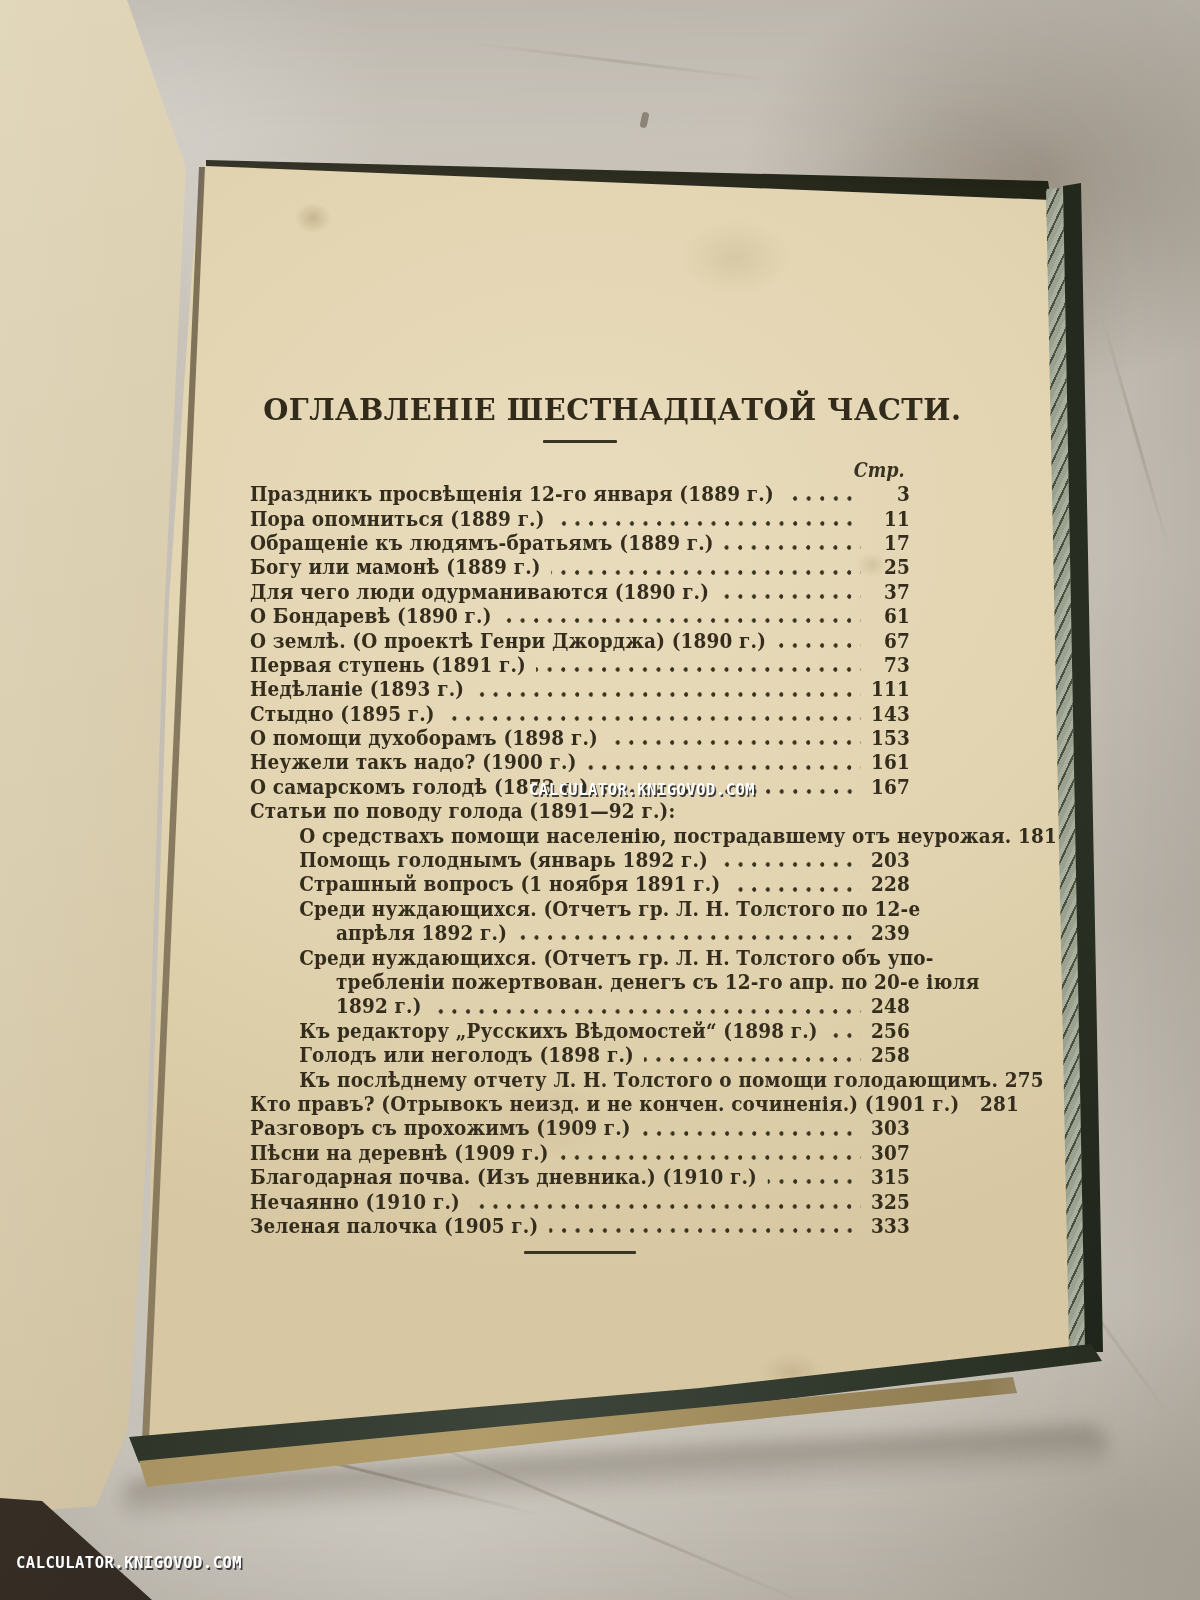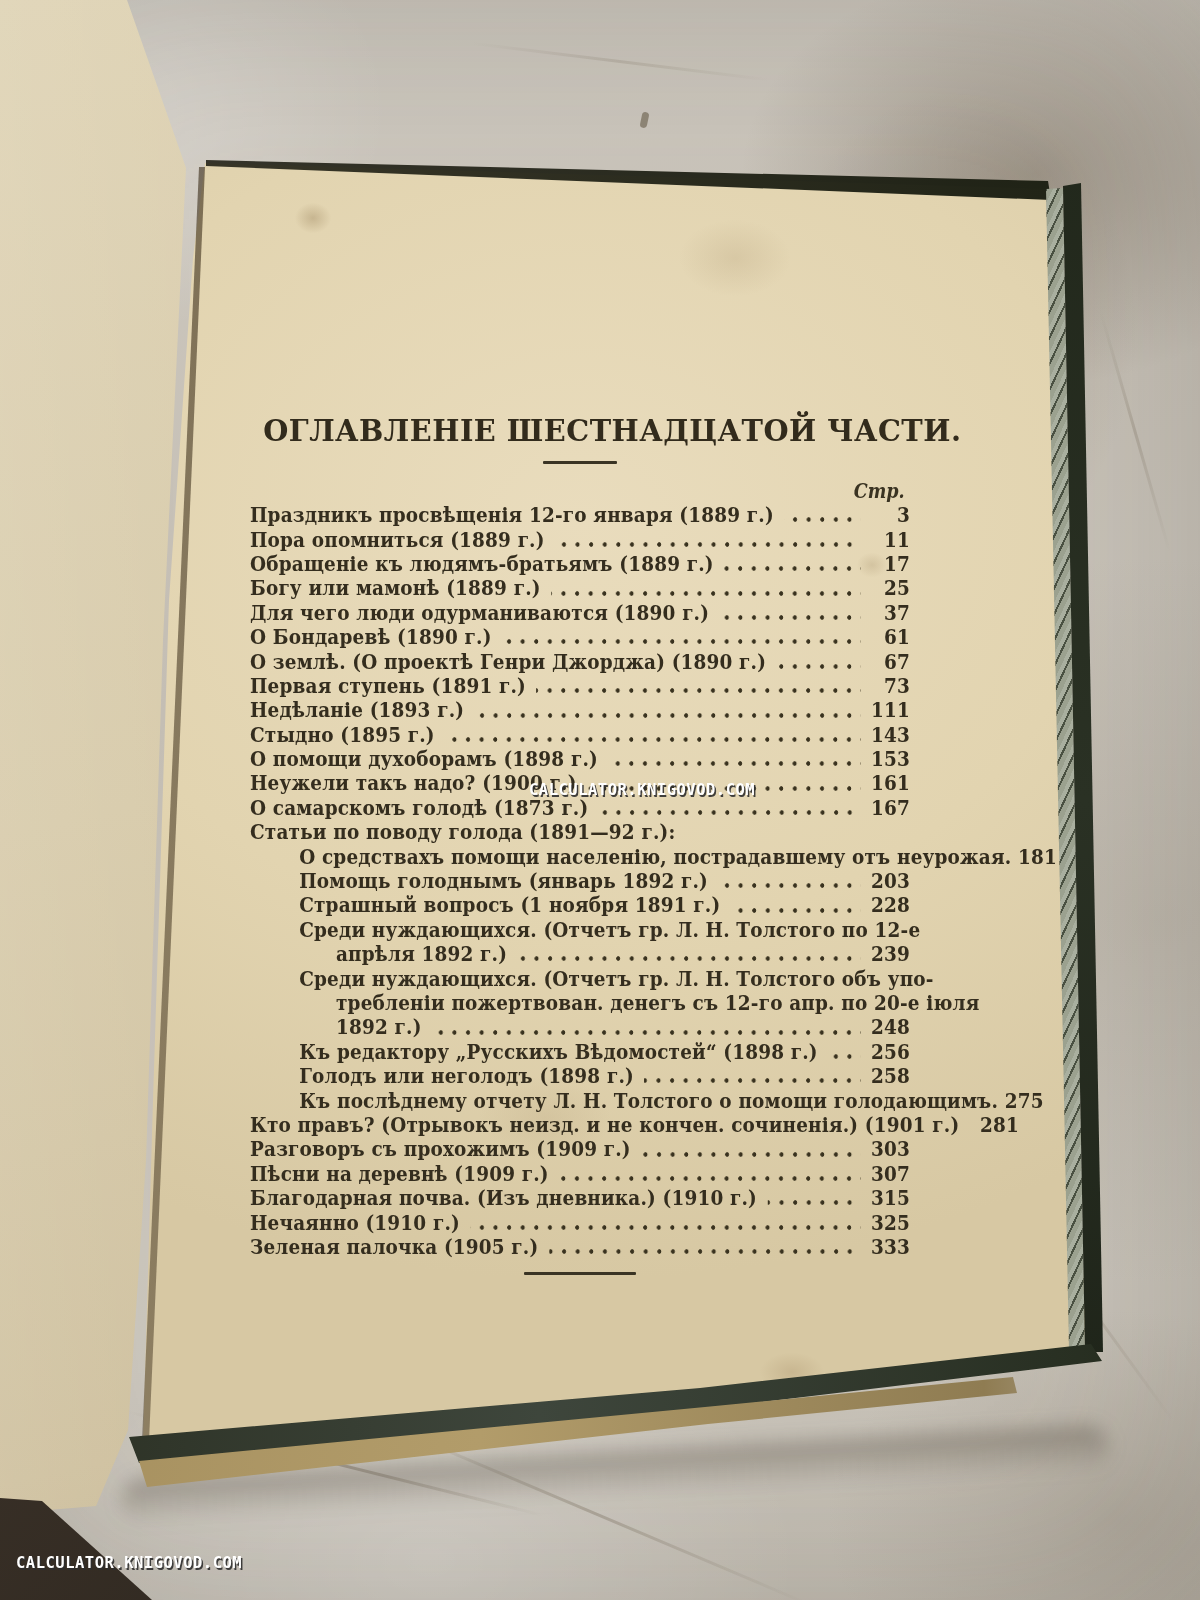--- a/index.html
+++ b/index.html
@@ -54,21 +54,21 @@
   .cover-bottom{position:absolute;inset:0;
     clip-path:polygon(129px 1437px,700px 1388px,1091px 1344px,1102px 1361px,705px 1409px,139px 1463px);
     background:linear-gradient(to right,#2a2f22,#3e463c 45%,#232a1c);}
   .tan-edge{position:absolute;inset:0;
     clip-path:polygon(139px 1461px,705px 1407px,1013px 1377px,1017px 1393px,708px 1424px,147px 1487px);
     background:linear-gradient(to right,#a58f5e,#b29c6a 40%,#8f7c52 82%,rgba(143,124,82,0));}
   .corner-wedge{position:absolute;inset:0;
     clip-path:polygon(0 1498px,42px 1501px,152px 1600px,0 1600px);
     background:linear-gradient(135deg,#5a4c3c 0%,#3a3128 45%,#241f18 100%);}
 
-  .toc{position:absolute;left:250px;top:413px;width:660px;color:#342d1e;}
+  .toc{position:absolute;left:250px;top:392px;width:660px;color:#342d1e;}
   .title{white-space:nowrap;text-align:center;font-size:30px;font-weight:700;
     letter-spacing:.5px;transform:scaleX(.96);transform-origin:50% 0;color:#322b1c;}
   .title-rule{width:74px;height:3px;background:#3a3424;margin:13px auto 0;border-radius:1px;}
   .toc-body{width:752px;transform:scaleX(.8776);transform-origin:0 0;}
   .str-row{font-style:italic;font-weight:700;font-size:20px;text-align:right;margin-top:15px;padding-right:6px;color:#3a3322;}
   .row{display:flex;align-items:flex-end;min-height:24.4px;font-size:21px;font-weight:700;line-height:24.2px;letter-spacing:.2px;color:#342d1e;}
   .row.i1{padding-left:56px;}
   .row.i2{padding-left:98px;}
   .row .t{white-space:nowrap;}
   .leader{flex:1 1 12px;height:5px;margin:0 4px 5px 12px;

